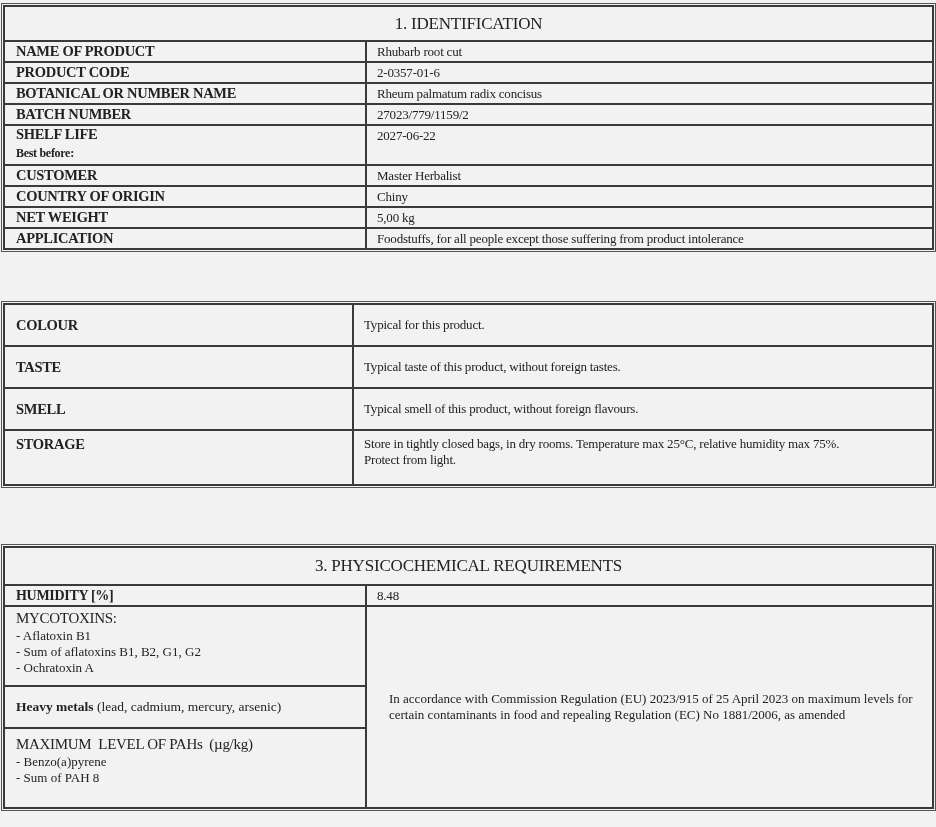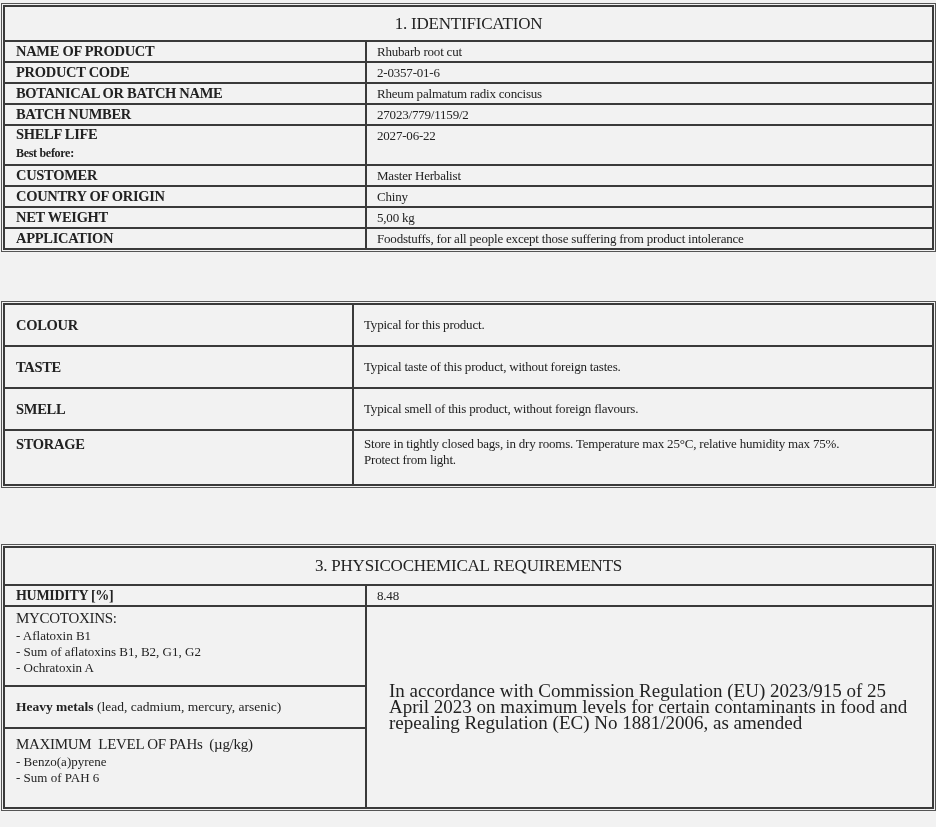--- a/index.html
+++ b/index.html
@@ -91,21 +91,21 @@
       font-size: 13px;
       line-height: 16px;
     }
     .heavy-lbl {
       font-size: 13.5px;
       padding-left: 11px;
     }
     .heavy-lbl b { font-weight: bold; }
     .reg-cell {
       vertical-align: middle !important;
-      font-size: 19px;
+      font-size: 13px;
       line-height: 16px;
       padding: 0 18px 0 22px !important;
     }
   </style>
 </head>
 <body>
 
 <table id="t1" class="outer">
   <colgroup>
       <col style="width:362px">
@@ -117,21 +117,21 @@
   </tr>
   <tr class="r">
     <td class="lbl">NAME OF PRODUCT</td>
     <td class="val">Rhubarb root cut</td>
   </tr>
   <tr class="r">
     <td class="lbl">PRODUCT CODE</td>
     <td class="val">2-0357-01-6</td>
   </tr>
   <tr class="r">
-    <td class="lbl">BOTANICAL OR BATCH NAME</td>
+    <td class="lbl">BOTANICAL OR NUMBER NAME</td>
     <td class="val">Rheum palmatum radix concisus</td>
   </tr>
   <tr class="r">
     <td class="lbl">BATCH NUMBER</td>
     <td class="val">27023/779/1159/2</td>
   </tr>
   <tr class="r tall">
     <td class="lbl">
       <span>SHELF LIFE</span>
       <span class="sub">Best before:</span>
@@ -207,18 +207,18 @@
     <td rowspan="3" class="reg-cell">In accordance with Commission Regulation (EU) 2023/915 of 25 April 2023 on maximum levels for certain contaminants in food and repealing Regulation (EC) No 1881/2006, as amended</td>
   </tr>
   <tr class="heavy">
     <td class="heavy-lbl"><b>Heavy metals</b><span> (lead, cadmium, mercury, arsenic)</span></td>
   </tr>
   <tr class="pah">
     <td>
       <div class="block-lbl" style="padding-top:6px;">
         <div class="block-head" style="white-space:pre;">MAXIMUM  LEVEL OF PAHs  (µg/kg)</div>
         <div class="block-item">- Benzo(a)pyrene</div>
-        <div class="block-item">- Sum of PAH 6</div>
+        <div class="block-item">- Sum of PAH 8</div>
       </div>
     </td>
   </tr>
 </tbody>
   </table>
 
 </body></html>

